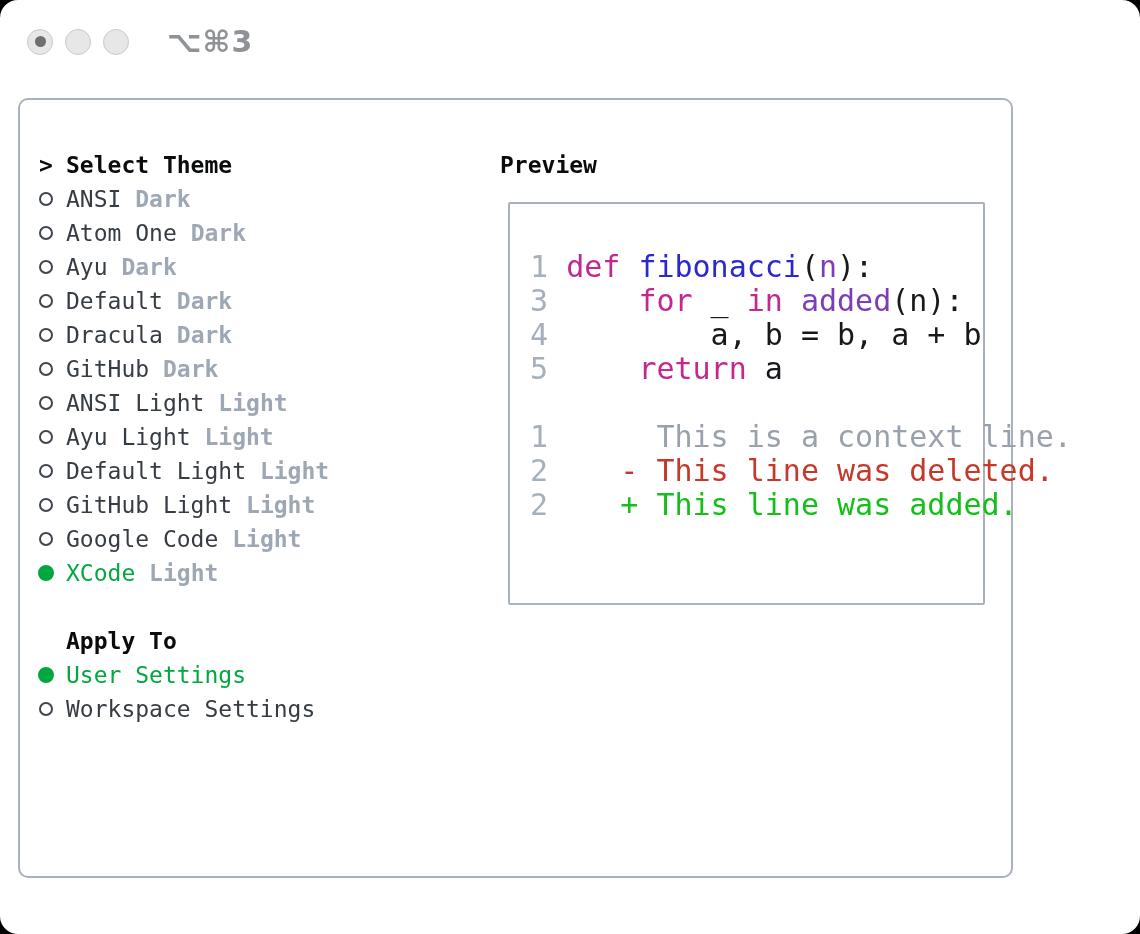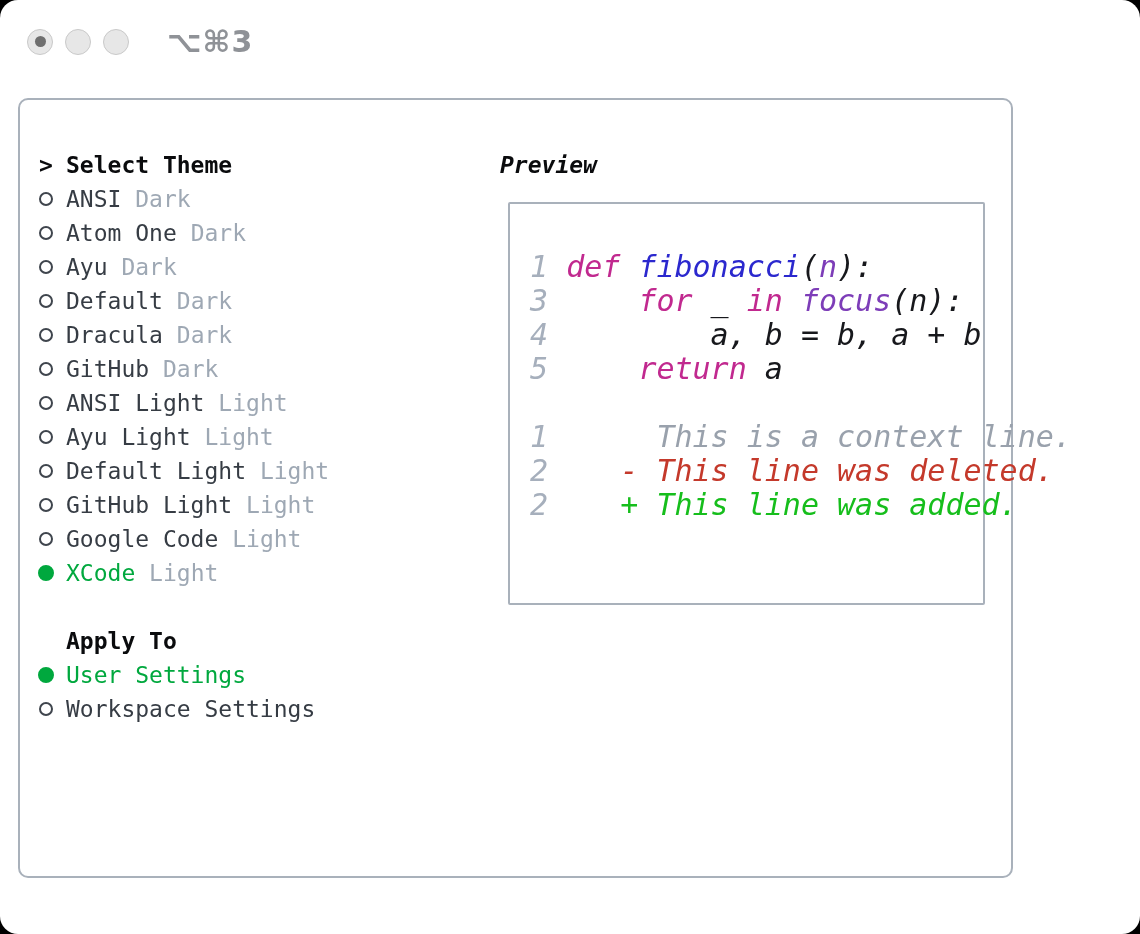--- a/index.html
+++ b/index.html
@@ -34,21 +34,21 @@
   .panel {
     position: absolute; left: 18px; top: 98px;
     width: 995px; height: 780px;
     border: 2px solid var(--c-border);
     border-radius: 10px;
     box-sizing: border-box;
     display: flex;
     padding: 48px 0 0 18px;
   }
   .left-col { width: 462px; flex: none; }
-  .right-col { flex: 1; font-style: italic; }
+  .right-col { flex: 1; }
   .row {
     height: 34px;
     display: flex; align-items: center;
     font-size: 23px;
     color: var(--c-text);
     white-space: pre;
   }
   .slot {
     width: 16px; margin-right: 12px; flex: none;
     display: flex; align-items: center; justify-content: center;
@@ -60,21 +60,21 @@
     border: 2px solid #3f454d;
     border-radius: 50%;
     box-sizing: border-box;
   }
   .radio.on {
     width: 16px; height: 16px;
     background: var(--c-accent);
     border-color: var(--c-accent);
   }
   .sel { color: var(--c-accent); }
-  .muted { color: var(--c-muted); }
+  .muted { color: var(--c-muted); font-weight: bold; }
   .spacer { height: 34px; }
   .hint {
     margin-top: 34px;
     width: 445px;
     font-size: 23px; line-height: 34px;
     color: var(--c-muted);
   }
   
   .preview-box {
     margin-top: 20px; margin-left: 8px;
@@ -153,21 +153,21 @@
 
     </div>
 
     <div class="right-col">
       <div class="row">
         <span class="hdr">Preview</span>
       </div>
       <div class="preview-box">
         <div id="code-lines">
             <div class="cline"><span class="line-num">1 </span><span class="tok-keyword">def</span><span class="tok-plain"> </span><span class="tok-function">fibonacci</span><span class="tok-plain">(</span><span class="tok-param">n</span><span class="tok-plain">):</span></div>
-            <div class="cline"><span class="line-num">3 </span><span class="tok-plain">    </span><span class="tok-keyword">for</span><span class="tok-plain"> _ </span><span class="tok-keyword">in</span><span class="tok-plain"> </span><span class="tok-builtin">focus</span><span class="tok-plain">(n):</span></div>
+            <div class="cline"><span class="line-num">3 </span><span class="tok-plain">    </span><span class="tok-keyword">for</span><span class="tok-plain"> _ </span><span class="tok-keyword">in</span><span class="tok-plain"> </span><span class="tok-builtin">added</span><span class="tok-plain">(n):</span></div>
             <div class="cline"><span class="line-num">4 </span><span class="tok-plain">        a, b = b, a + b</span></div>
             <div class="cline"><span class="line-num">5 </span><span class="tok-plain">    </span><span class="tok-keyword">return</span><span class="tok-plain"> a</span></div>
           </div>
         <div class="blank-line"></div>
         <div id="diff-lines">
             <div class="cline"><span class="line-num">1</span><span class="tok-plain">    </span><span class="diff-context">  This is a context line.</span></div>
             <div class="cline"><span class="line-num">2</span><span class="tok-plain">    </span><span class="diff-deleted">- This line was deleted.</span></div>
             <div class="cline"><span class="line-num">2</span><span class="tok-plain">    </span><span class="diff-added">+ This line was added.</span></div>
           </div>
       </div>

